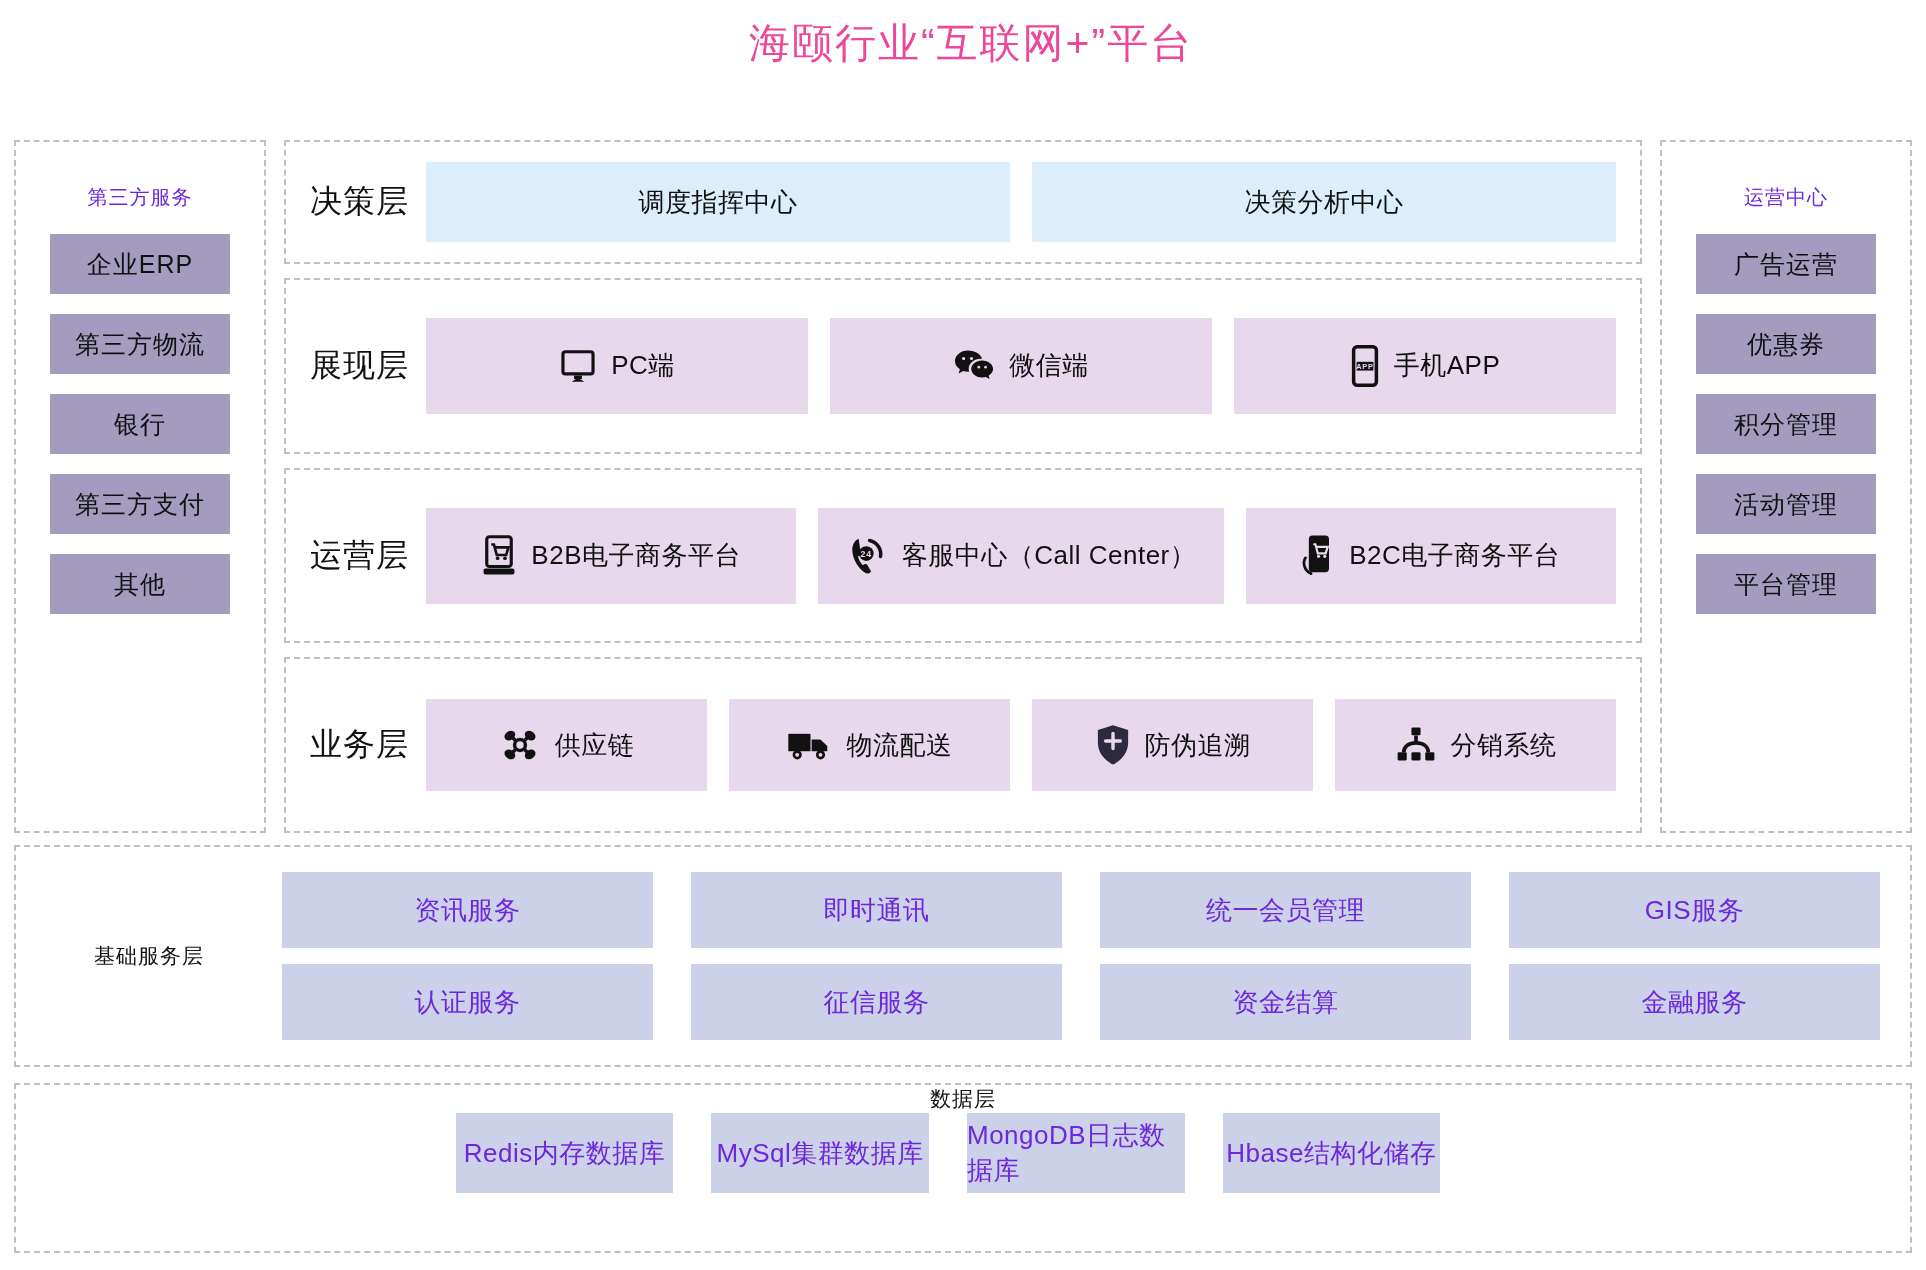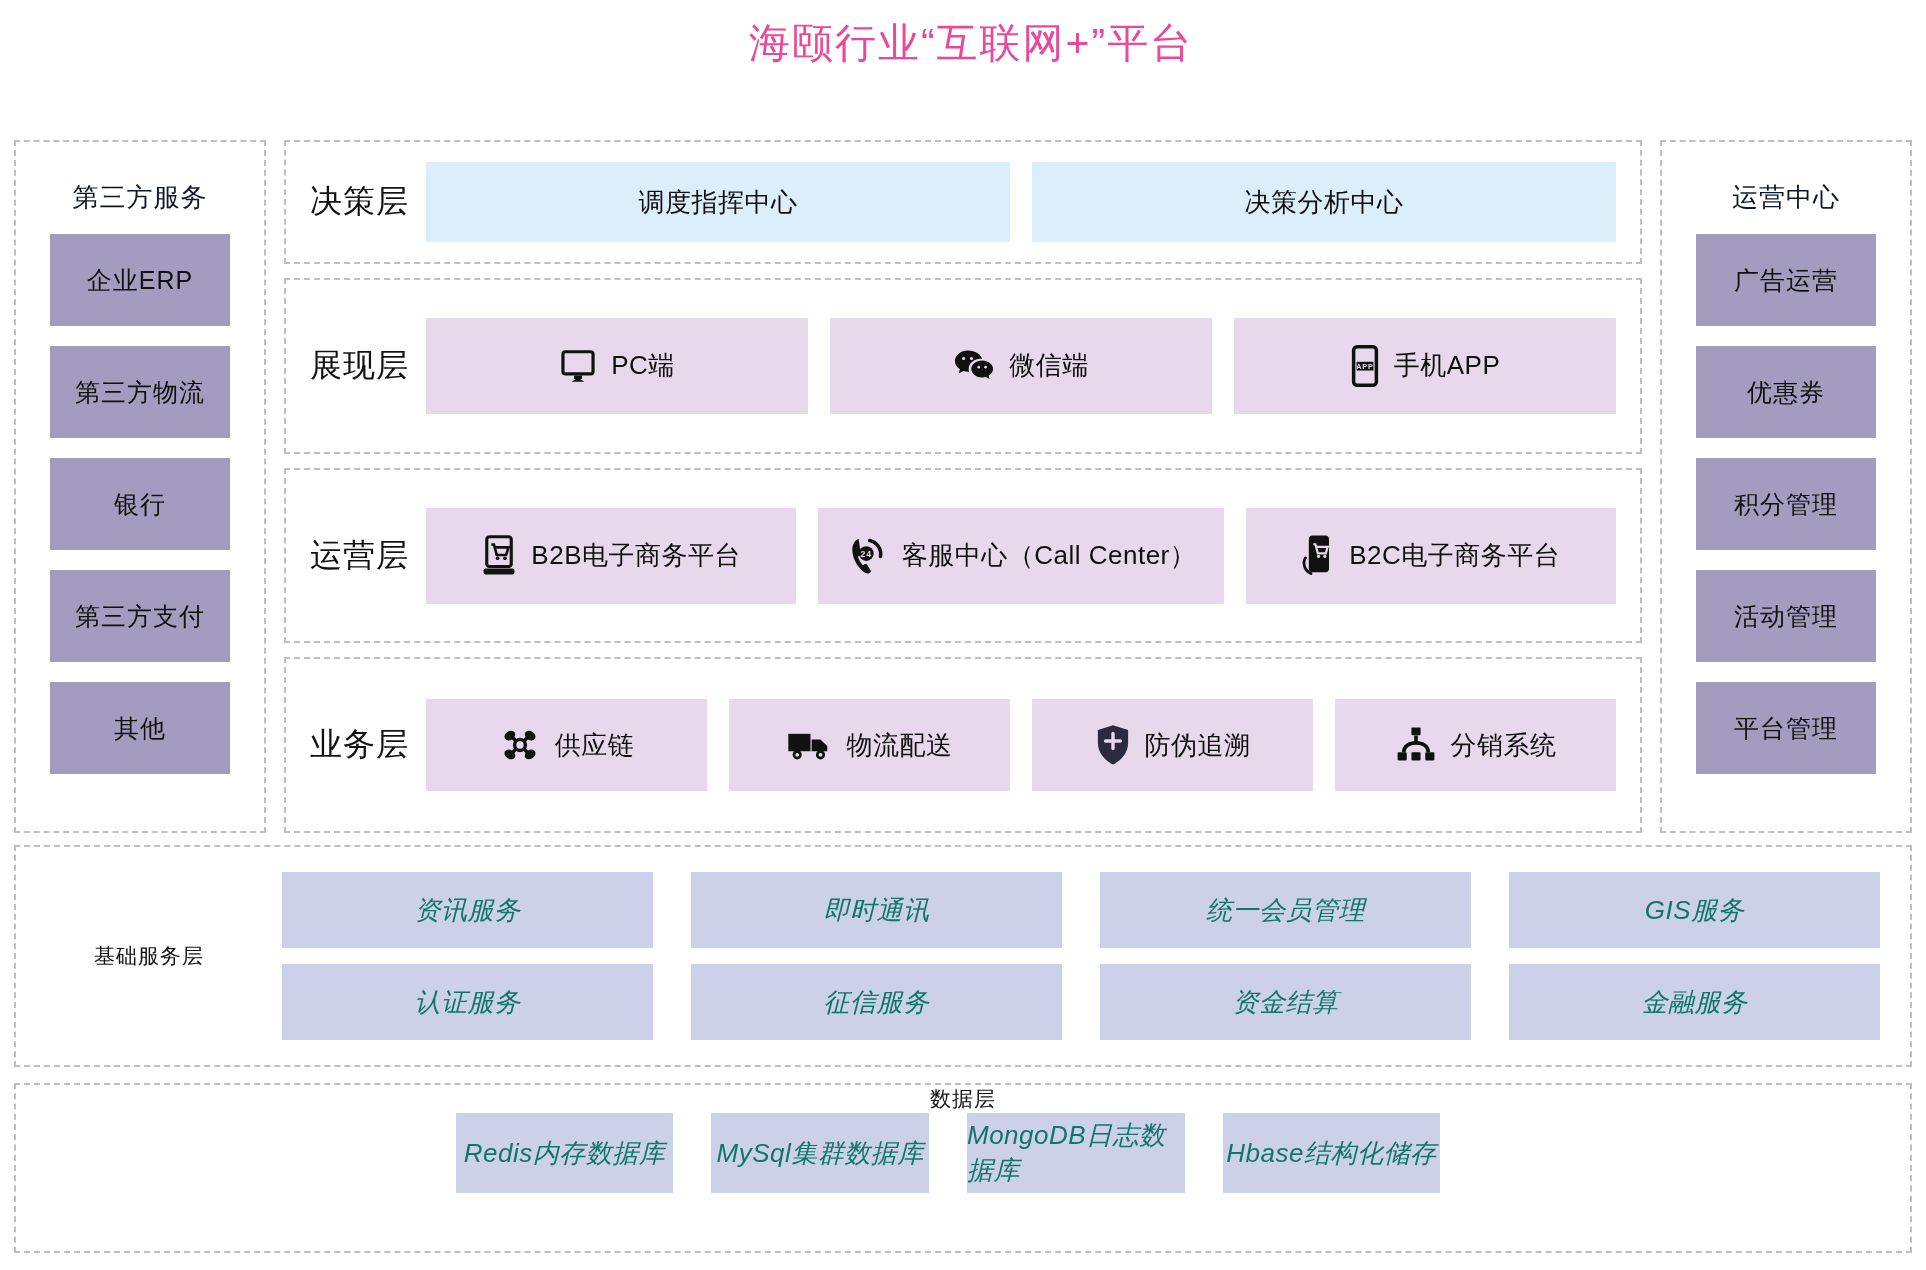--- a/index.html
+++ b/index.html
@@ -29,26 +29,26 @@
 
   .side-panel {
     width: 252px;
     border: 2px dashed #bfbfbf;
     display: flex; flex-direction: column;
     align-items: center;
     padding: 18px 0 14px 0;
     background: #fff;
   }
   .side-title {
-    font-size: 26px; color: #0f172a; letter-spacing: 1px;
+    font-size: 20px; color: #6d28d9; letter-spacing: 1px;
     height: 74px; line-height: 74px;
   }
   .side-list { display: flex; flex-direction: column; gap: 20px; width: 100%; align-items: center; }
   .side-chip {
-    width: 180px; height: 92px;
+    width: 180px; height: 60px;
     background: #a49cbf;
     display: flex; align-items: center; justify-content: center;
     font-size: 25px; color: #101010; letter-spacing: 1px;
   }
 
   .center-col {
     flex: 1;
     display: flex; flex-direction: column; gap: 14px;
   }
   .layer-box {
@@ -109,21 +109,21 @@
     width: 266px; flex: none;
     text-align: center;
     font-size: 21px; color: #111; letter-spacing: 1px;
   }
   .bl-grid { flex: 1; display: flex; flex-direction: column; gap: 16px; padding-right: 30px; }
   .bl-row  { display: flex; gap: 38px; }
   .bl-chip {
     flex: 1; height: 76px;
     background: #ccd0e8;
     display: flex; align-items: center; justify-content: center;
-    font-size: 26px; color: #0f766e; letter-spacing: 0.5px; font-style: italic;
+    font-size: 26px; color: #6d28d9; letter-spacing: 0.5px;
   }
   #data-layer .bl-chip { height: 80px; }
 </style>
 </head>
 <body>
 
 <div class="page">
 
   <div class="title">海颐行业“互联网+”平台</div>
 

